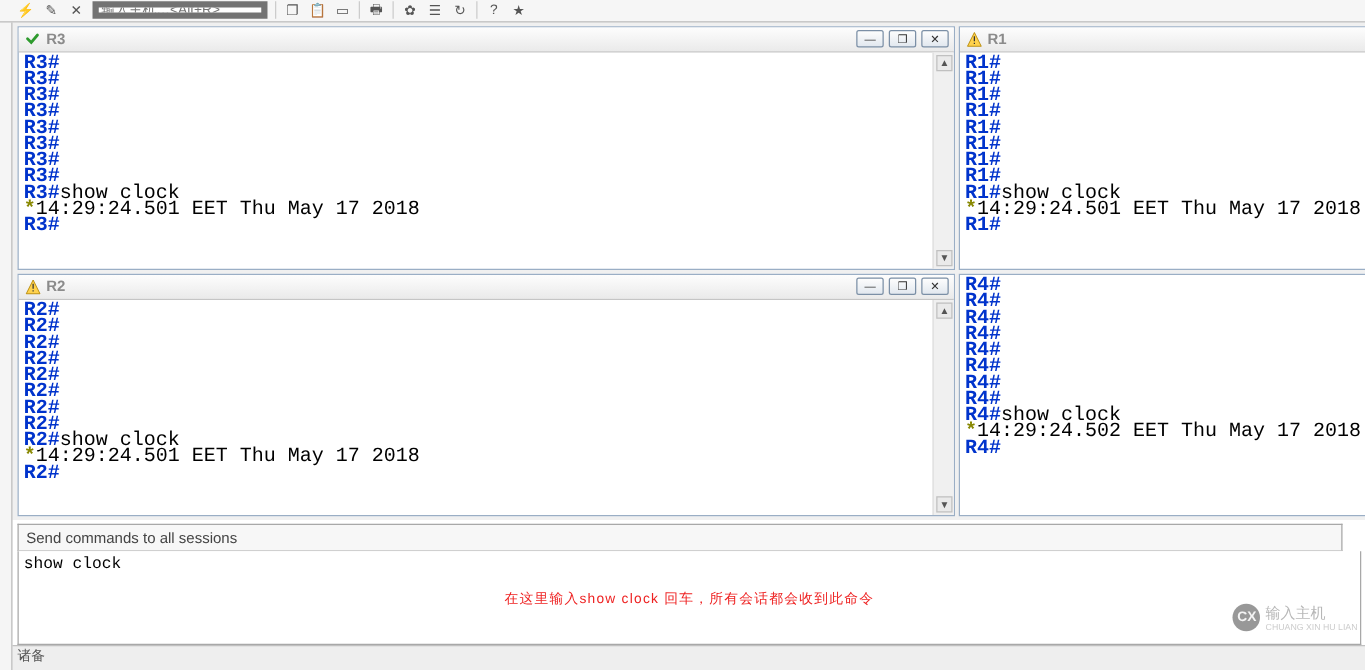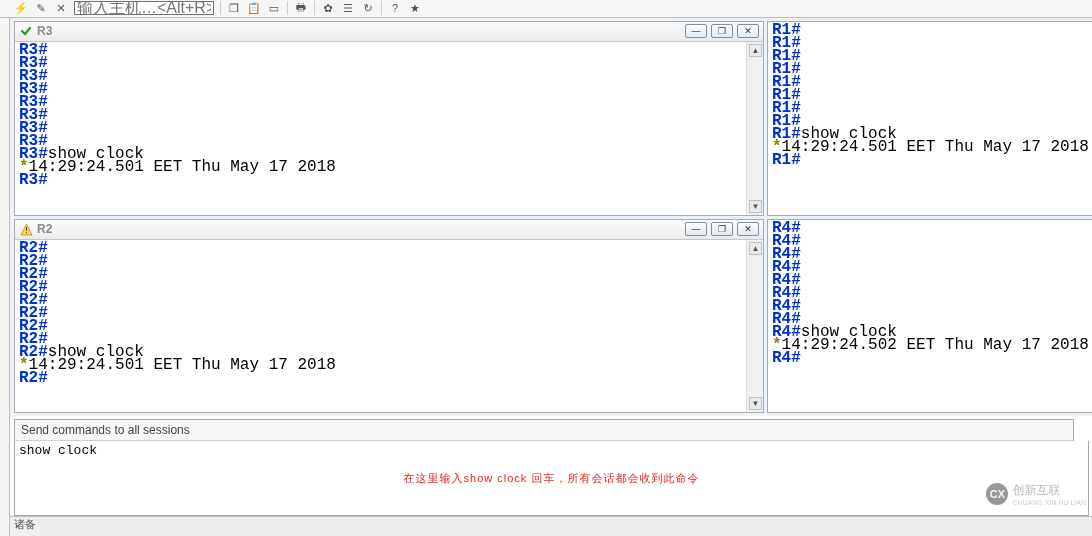--- a/index.html
+++ b/index.html
@@ -3,21 +3,21 @@
 <meta charset="utf-8">
 <style>
   * { box-sizing: border-box; margin: 0; padding: 0; }
   html, body { font-family: "Segoe UI", Tahoma, sans-serif; font-size: 12px; background: #fff; width: 1092px; height: 536px; overflow: hidden; }
   .root { display: flex; flex-direction: column; width: 100%; height: 100%; }
   .left-gutter { position: absolute; top: 0; left: 0; width: 10px; height: 100%; border-right: 1px solid #bbb; background: #f5f5f5; }
   
   .toolbar { height: 18px; position: relative; display: flex; align-items: center; gap: 6px; padding-left: 14px; background: #f6f6f6; border-bottom: 1px solid #bbb; overflow: hidden; }
   .toolbar .icon { width: 14px; height: 14px; display: inline-flex; align-items: center; justify-content: center; color: #555; font-size: 11px; }
   .toolbar .sep { width: 1px; height: 14px; background: #ccc; }
-  .toolbar input { width: 140px; height: 14px; font-size: 16px; border: 1px solid #737373; background: #fff; padding: 0 2px; }
+  .toolbar input { width: 140px; height: 14px; font-size: 11px; border: 5px solid #737373; background: #fff; padding: 0 2px; }
   
   .quad { display: grid; grid-template-columns: 750px 1fr; grid-template-rows: 1fr 1fr; gap: 3px; padding: 3px 20px 3px 14px; background: #f0f0f0; height: 404px; }
   .pane { background: #fff; border: 1px solid #9aaec5; display: flex; flex-direction: column; }
   .pane-titlebar { height: 20px; background: linear-gradient(#fdfdfd,#eaeaea); border-bottom: 1px solid #c5c5c5; display: flex; align-items: center; padding: 0 4px; gap: 4px; }
   .status-icon { width: 14px; height: 14px; display: inline-flex; align-items: center; justify-content: center; }
   .status-ok svg path { stroke: #2e9b2e; }
   .status-warn { color: #d18b00; }
   .pane-title { font-weight: bold; color: #8b8b8b; font-size: 12px; }
   .win-controls { margin-left: auto; display: flex; gap: 4px; }
   .wbtn { width: 22px; height: 14px; border: 1px solid #7b8fa6; border-radius: 2px; background: linear-gradient(#fdfdfd,#e2e8ef); display: flex; align-items: center; justify-content: center; font-size: 9px; color: #333; cursor: pointer; }
@@ -81,20 +81,30 @@
         </div>
         <div class="pane-body">
           <div class="terminal"><div><span class="prompt">R3#</span><span></span></div><div><span class="prompt">R3#</span><span></span></div><div><span class="prompt">R3#</span><span></span></div><div><span class="prompt">R3#</span><span></span></div><div><span class="prompt">R3#</span><span></span></div><div><span class="prompt">R3#</span><span></span></div><div><span class="prompt">R3#</span><span></span></div><div><span class="prompt">R3#</span><span></span></div><div><span class="prompt">R3#</span><span>show clock</span></div><div><span class="star">*</span><span>14:29:24.501 EET Thu May 17 2018</span></div><div><span class="prompt">R3#</span><span></span></div></div>
           <div class="scroll">
             <div class="arrow up">▲</div>
             <div class="arrow dn">▼</div>
           </div>
         </div>
       </div>
       <div class="pane">
+        <div class="pane-titlebar">
+          <span class="status-icon status-warn">
+            <svg width="13" height="13" viewBox="0 0 13 13">
+              <path d="M6.5 1 L12 12 L1 12 Z" fill="#ffd24d" stroke="#b58600" stroke-width="0.7"></path>
+              <rect x="6" y="4" width="1" height="4" fill="#333"></rect>
+              <rect x="6" y="9.2" width="1" height="1" fill="#333"></rect>
+            </svg>
+          </span>
+          <span class="pane-title">R1</span>
+        </div>
         <div class="pane-body">
           <div class="terminal"><div><span class="prompt">R1#</span><span></span></div><div><span class="prompt">R1#</span><span></span></div><div><span class="prompt">R1#</span><span></span></div><div><span class="prompt">R1#</span><span></span></div><div><span class="prompt">R1#</span><span></span></div><div><span class="prompt">R1#</span><span></span></div><div><span class="prompt">R1#</span><span></span></div><div><span class="prompt">R1#</span><span></span></div><div><span class="prompt">R1#</span><span>show clock</span></div><div><span class="star">*</span><span>14:29:24.501 EET Thu May 17 2018</span></div><div><span class="prompt">R1#</span><span></span></div></div>
         </div>
       </div>
       <div class="pane">
         <div class="pane-titlebar">
           <span class="status-icon status-warn">
             <svg width="13" height="13" viewBox="0 0 13 13">
               <path d="M6.5 1 L12 12 L1 12 Z" fill="#ffd24d" stroke="#b58600" stroke-width="0.7"></path>
               <rect x="6" y="4" width="1" height="4" fill="#333"></rect>
@@ -127,17 +137,17 @@
   <div class="sendall-body">
     <span>show clock</span>
     <div class="annotation">在这里输入show clock 回车，所有会话都会收到此命令</div>
   </div>
 
   <div class="statusbar">诸备</div>
 
   <div class="watermark">
     <span class="cx">CX</span>
     <span>
-      <span>创新互联</span>
+      <span>输入主机</span>
       <span class="sub">CHUANG XIN HU LIAN</span>
     </span>
   </div>
 </div>
 
 </body></html>

